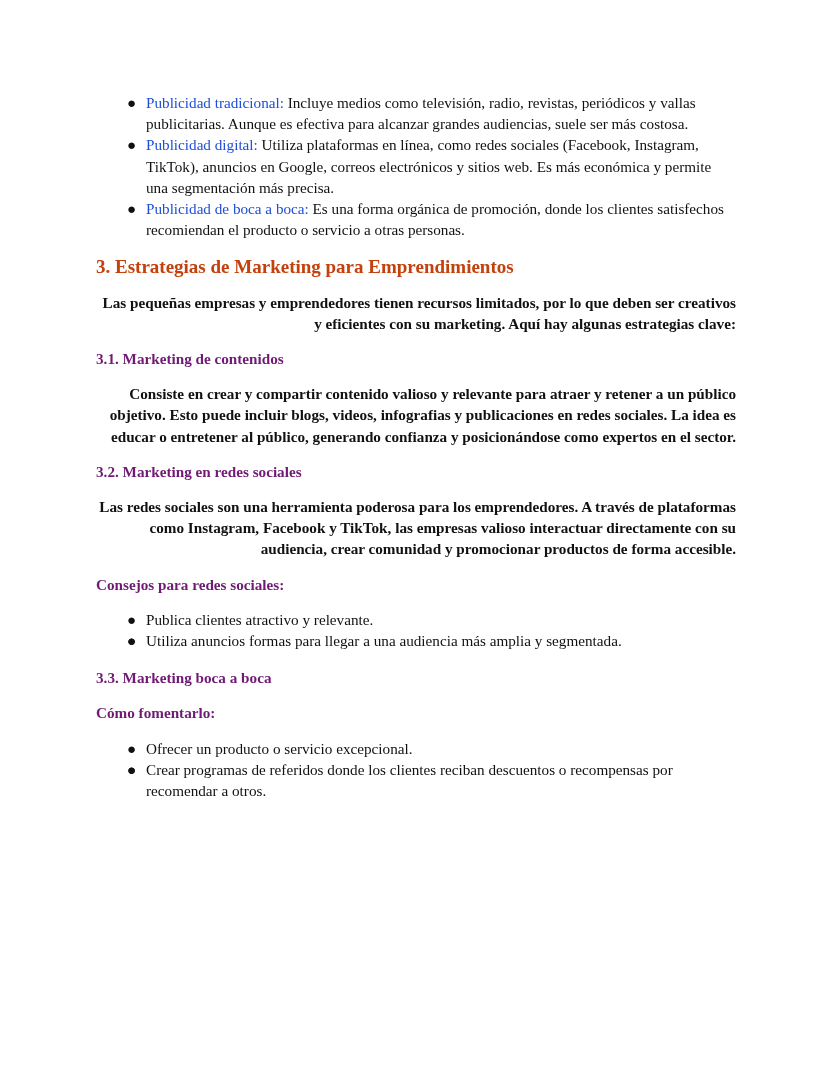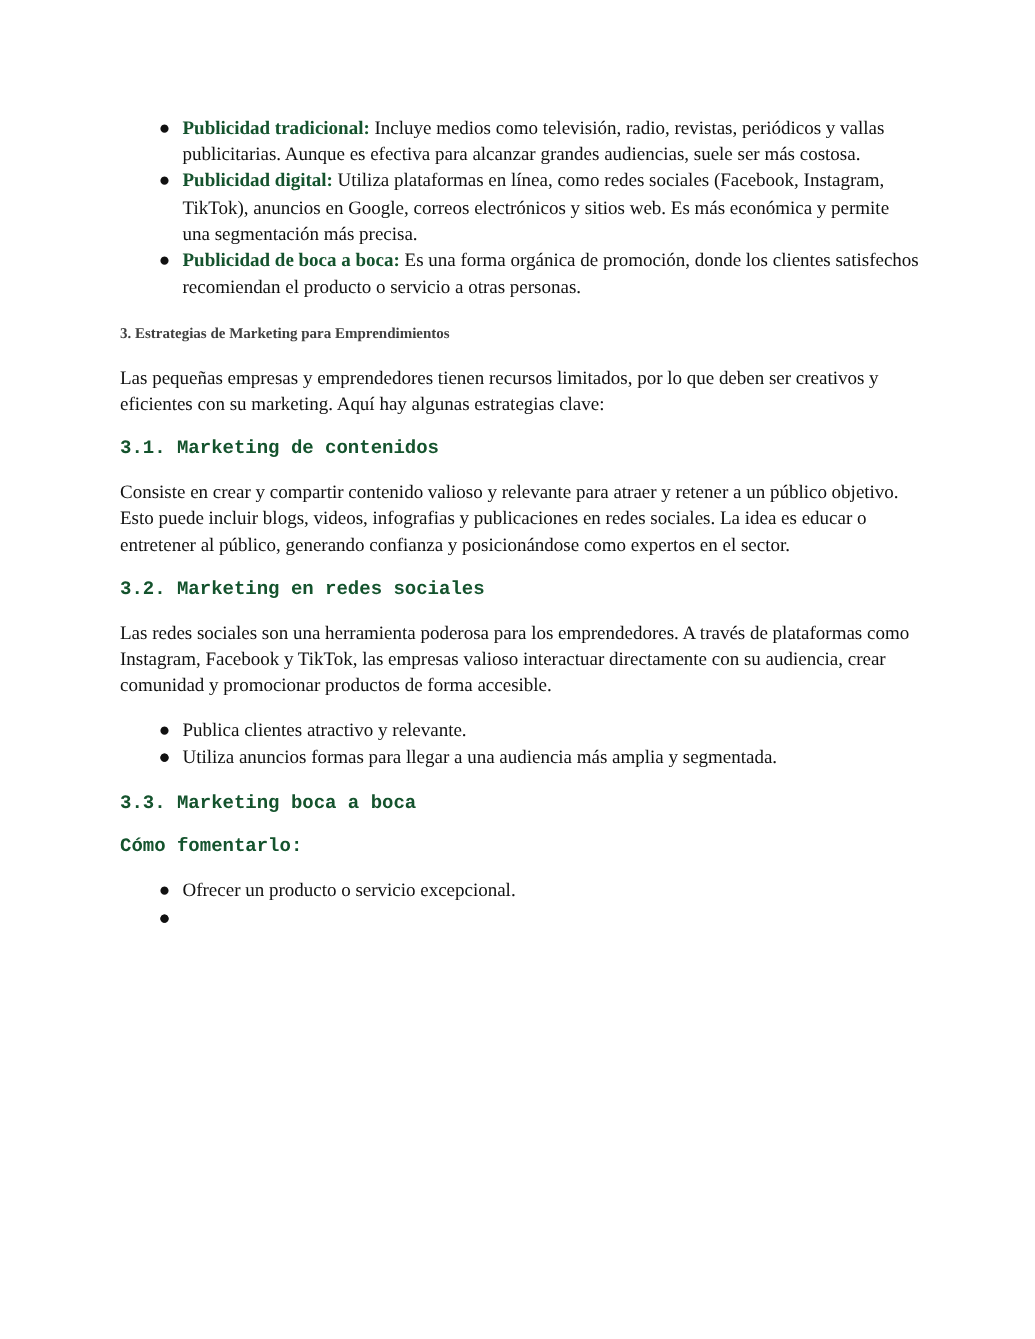--- a/index.html
+++ b/index.html
@@ -28,38 +28,38 @@
     top: 92px;
     width: 640px;
   }
   p, ul, li, h3 {
     margin: 0;
     padding: 0;
   }
   .para {
     font-size: 15.2px;
     line-height: 21.2px;
-    text-align: left;
+    text-align: right;
     color: #111111;
     margin-bottom: 14px;
+    font-weight: bold;
   }
   .heading {
-    font-size: 12px;
+    font-size: 19px;
     line-height: 21.2px;
     font-weight: bold;
-    color: #404040;
+    color: #c2410c;
     margin-bottom: 14px;
   }
   .subheading {
     font-size: 15.2px;
     line-height: 21.2px;
     font-weight: bold;
-    color: #14532d;
+    color: #701a75;
     margin-bottom: 14px;
-    font-family: Liberation Mono, monospace;
   }
   .list {
     list-style: none;
     margin: 0 0 14px 0;
     padding: 0;
   }
   .list li {
     position: relative;
     padding-left: 50px;
     font-size: 15.2px;
@@ -69,22 +69,22 @@
   }
   .list li .bullet {
     position: absolute;
     left: 31px;
     top: 0;
     font-size: 15.2px;
     line-height: 21.2px;
     color: #111111;
   }
   .lead {
-    font-weight: bold;
-    color: #14532d;
+    font-weight: normal;
+    color: #1d4ed8;
     text-align: right;
   }
   .tight { margin-bottom: 16px; }
 </style>
 </head>
 <body>
 
 <div class="page">
   <div class="content">
 
@@ -108,20 +108,21 @@
     <p class="para">Las pequeñas empresas y emprendedores tienen recursos limitados, por lo que deben ser creativos y eficientes con su marketing. Aquí hay algunas estrategias clave:</p>
 
     <h3 class="subheading">3.1. Marketing de contenidos</h3>
 
     <p class="para">Consiste en crear y compartir contenido valioso y relevante para atraer y retener a un público objetivo. Esto puede incluir blogs, videos, infografias y publicaciones en redes sociales. La idea es educar o entretener al público, generando confianza y posicionándose como expertos en el sector.</p>
 
     <h3 class="subheading">3.2. Marketing en redes sociales</h3>
 
     <p class="para">Las redes sociales son una herramienta poderosa para los emprendedores. A través de plataformas como Instagram, Facebook y TikTok, las empresas valioso interactuar directamente con su audiencia, crear comunidad y promocionar productos de forma accesible.</p>
 
+    <h3 class="subheading">Consejos para redes sociales:</h3>
 
     <ul class="list tight">
       <li>
         <span class="bullet">●</span>
         <span>Publica clientes atractivo y relevante.</span>
       </li>
       <li>
         <span class="bullet">●</span>
       </li>
       <li>
@@ -138,17 +139,18 @@
     <ul class="list">
       <li>
         <span class="bullet">●</span>
         <span>Ofrecer un producto o servicio excepcional.</span>
       </li>
       <li>
         <span class="bullet">●</span>
       </li>
       <li>
         <span class="bullet">●</span>
+        <span>Crear programas de referidos donde los clientes reciban descuentos o recompensas por recomendar a otros.</span>
       </li>
     </ul>
 
   </div>
 </div>
 
 </body></html>

